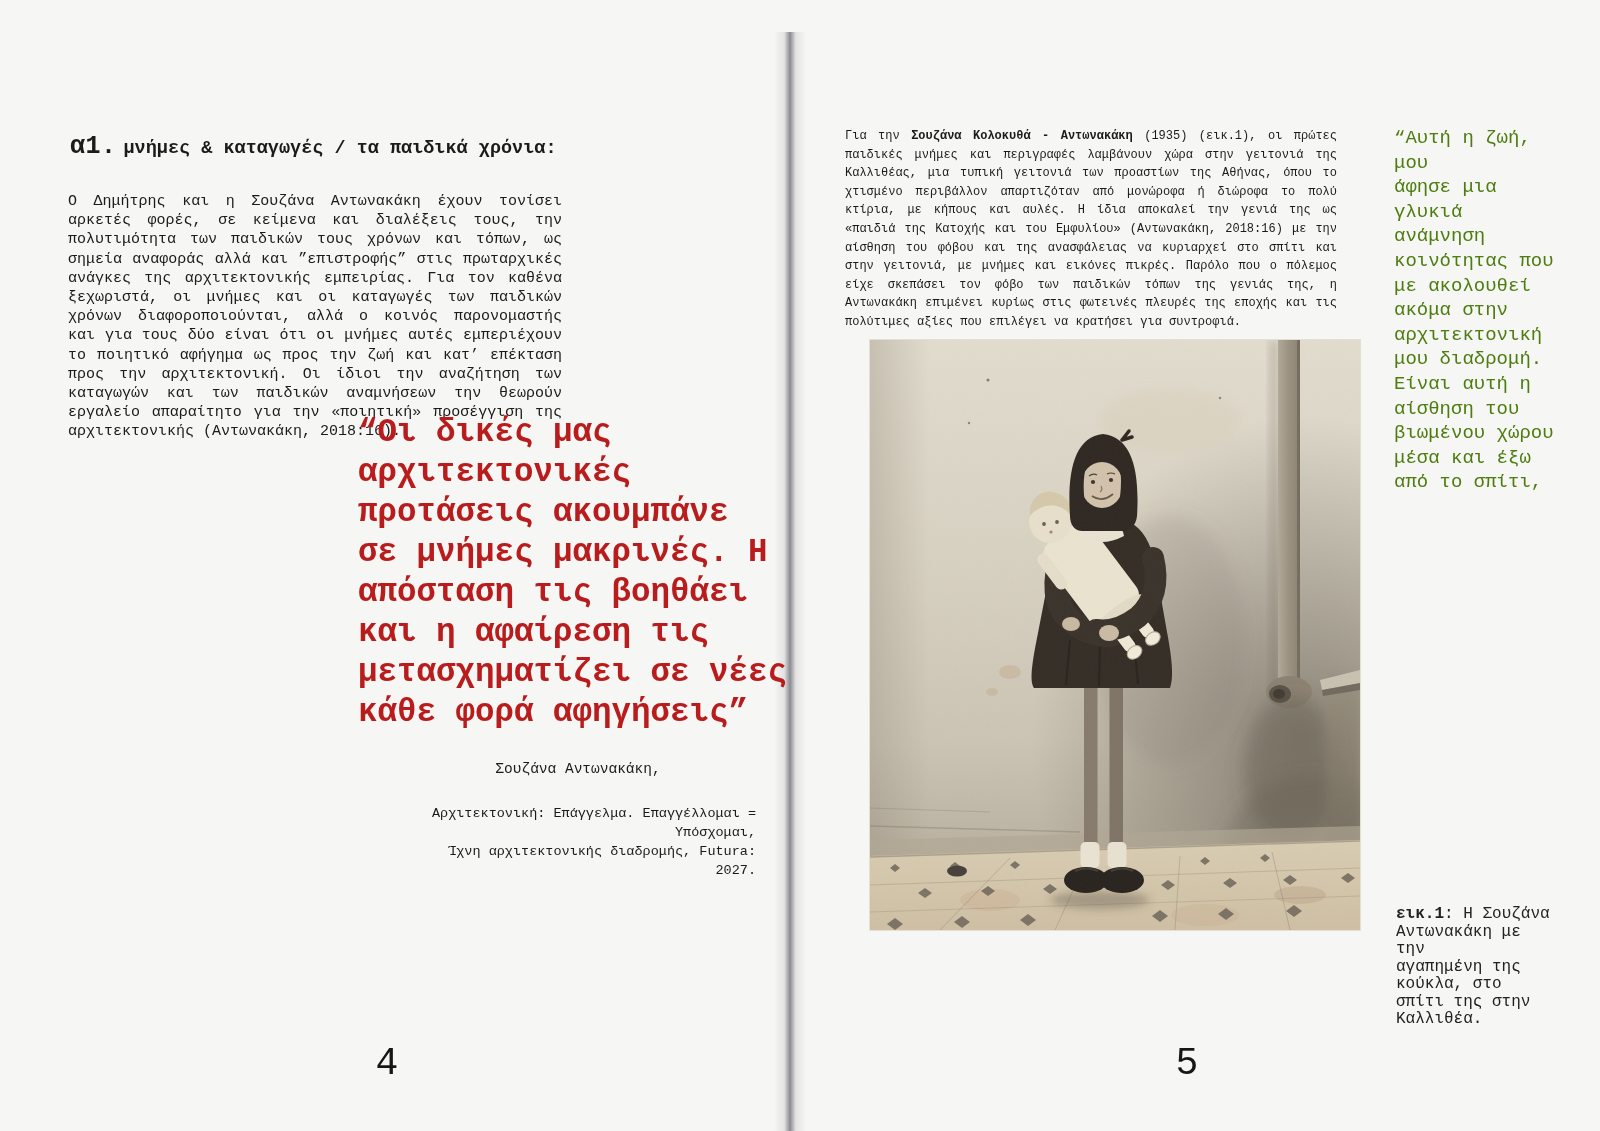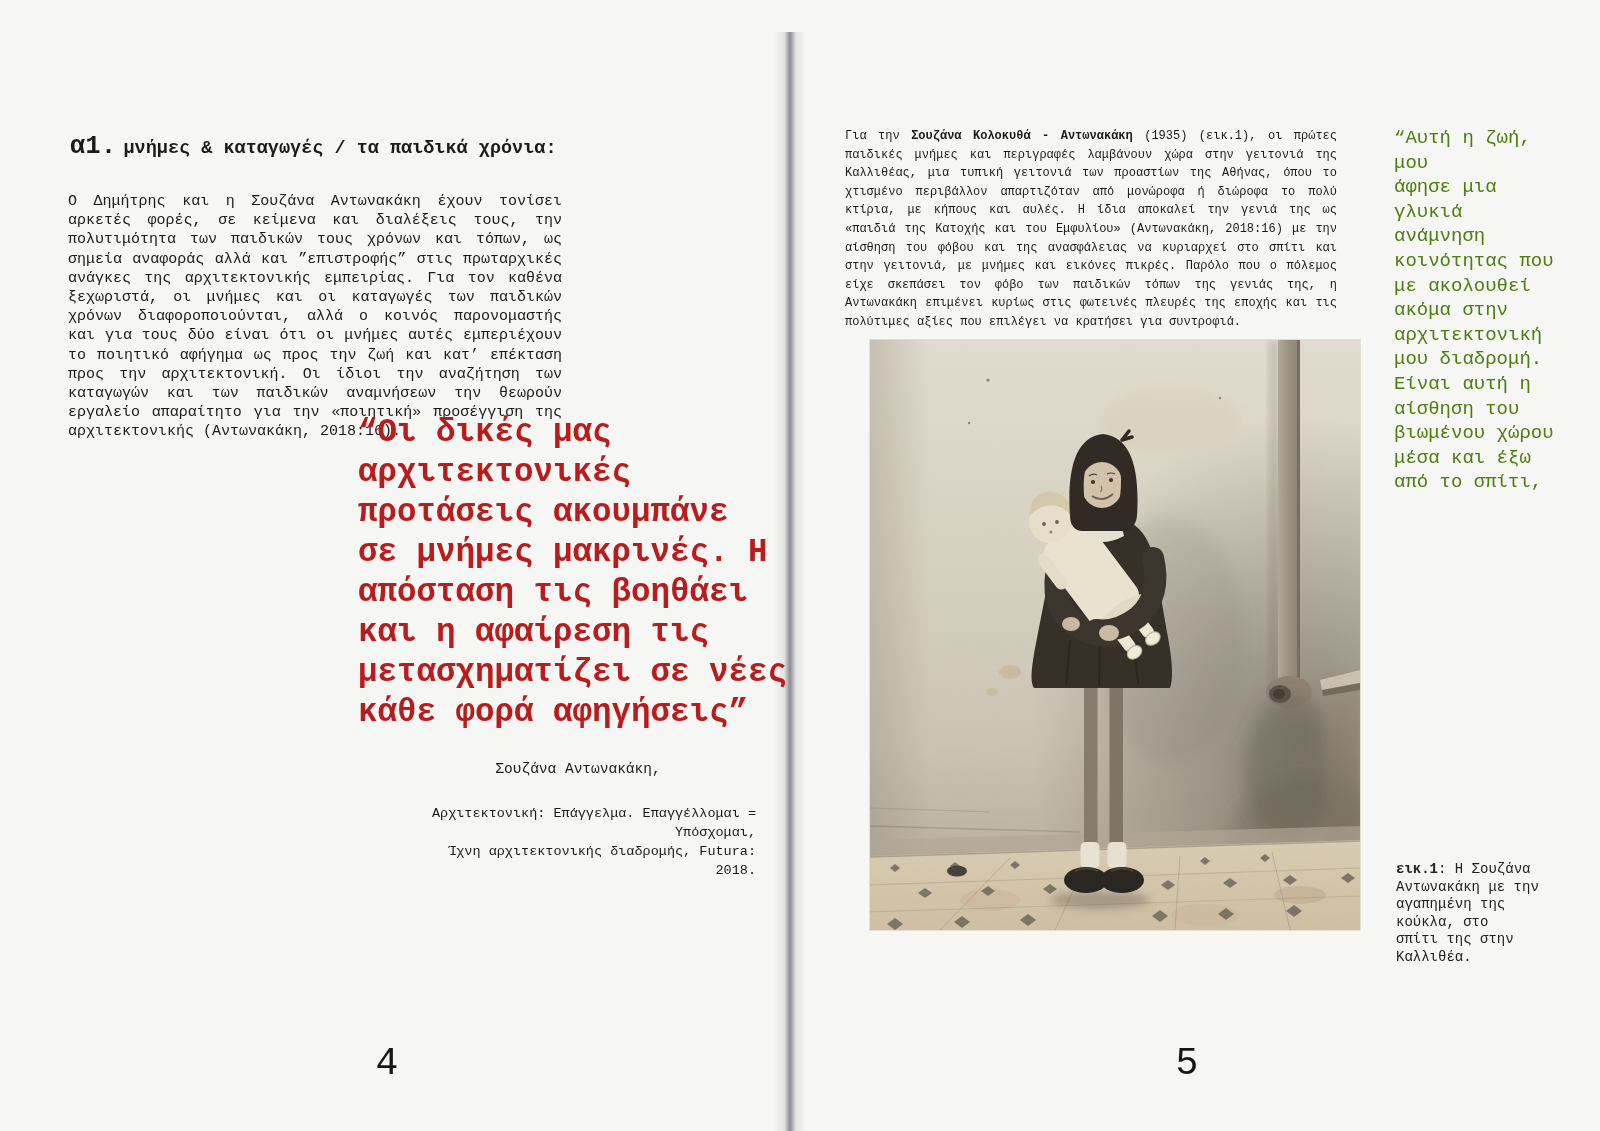--- a/index.html
+++ b/index.html
@@ -53,22 +53,22 @@
   .photo{
     left:870px;top:308px;width:490px;height:590px;
     box-shadow:0 0 0 1px rgba(225,221,210,0.9);
   }
   .photo svg{display:block;}
   .sidebar-quote{
     left:1394px;top:94px;width:160px;
     font-size:19px;line-height:24.6px;white-space:pre-line;color:#4d7c0f;
   }
   .caption{
-    left:1396px;top:829px;width:160px;
-    font-size:14px;line-height:17.5px;white-space:pre-line;color:#222;
+    left:1396px;top:874px;width:160px;
+    font-size:16px;line-height:17.5px;white-space:pre-line;color:#222;
   }
   .caption b{font-weight:bold;}
 </style>
 </head>
 <body>
 
 <div class="spread">
 
   <div class="spine"></div>
 
@@ -84,21 +84,21 @@
 προτάσεις ακουμπάνε
 σε μνήμες μακρινές. Η
 απόσταση τις βοηθάει
 και η αφαίρεση τις
 μετασχηματίζει σε νέες
 κάθε φορά αφηγήσεις”</div>
 
     <div class="abs attr-name">Σουζάνα Αντωνακάκη,</div>
 
     <div class="abs attr-source">Αρχιτεκτονική: Επάγγελμα. Επαγγέλλομαι = Υπόσχομαι,
-Ίχνη αρχιτεκτονικής διαδρομής, Futura: 2018.</div>
+Ίχνη αρχιτεκτονικής διαδρομής, Futura: 2027.</div>
 
     <div class="abs pagenum pagenum-left">4</div>
   </div>
 
   <div>
     <div class="abs body-right"><span>Για την </span><b>Σουζάνα Κολοκυθά - Αντωνακάκη</b><span> (1935) (εικ.1), οι πρώτες παιδικές μνήμες και περιγραφές λαμβάνουν χώρα στην γειτονιά της Καλλιθέας, μια τυπική γειτονιά των προαστίων της Αθήνας, όπου το χτισμένο περιβάλλον απαρτιζόταν από μονώροφα ή διώροφα το πολύ κτίρια, με κήπους και αυλές. Η ίδια αποκαλεί την γενιά της ως «παιδιά της Κατοχής και του Εμφυλίου» (Αντωνακάκη, 2018:16) με την αίσθηση του φόβου και της ανασφάλειας να κυριαρχεί στο σπίτι και στην γειτονιά, με μνήμες και εικόνες πικρές. Παρόλο που ο πόλεμος είχε σκεπάσει τον φόβο των παιδικών τόπων της γενιάς της, η Αντωνακάκη επιμένει κυρίως στις φωτεινές πλευρές της εποχής και τις πολύτιμες αξίες που επιλέγει να κρατήσει για συντροφιά.</span></div>
 
     <div class="abs photo">
       <svg width="490" height="590" viewBox="0 0 490 590" xmlns="http://www.w3.org/2000/svg">
         <defs>

